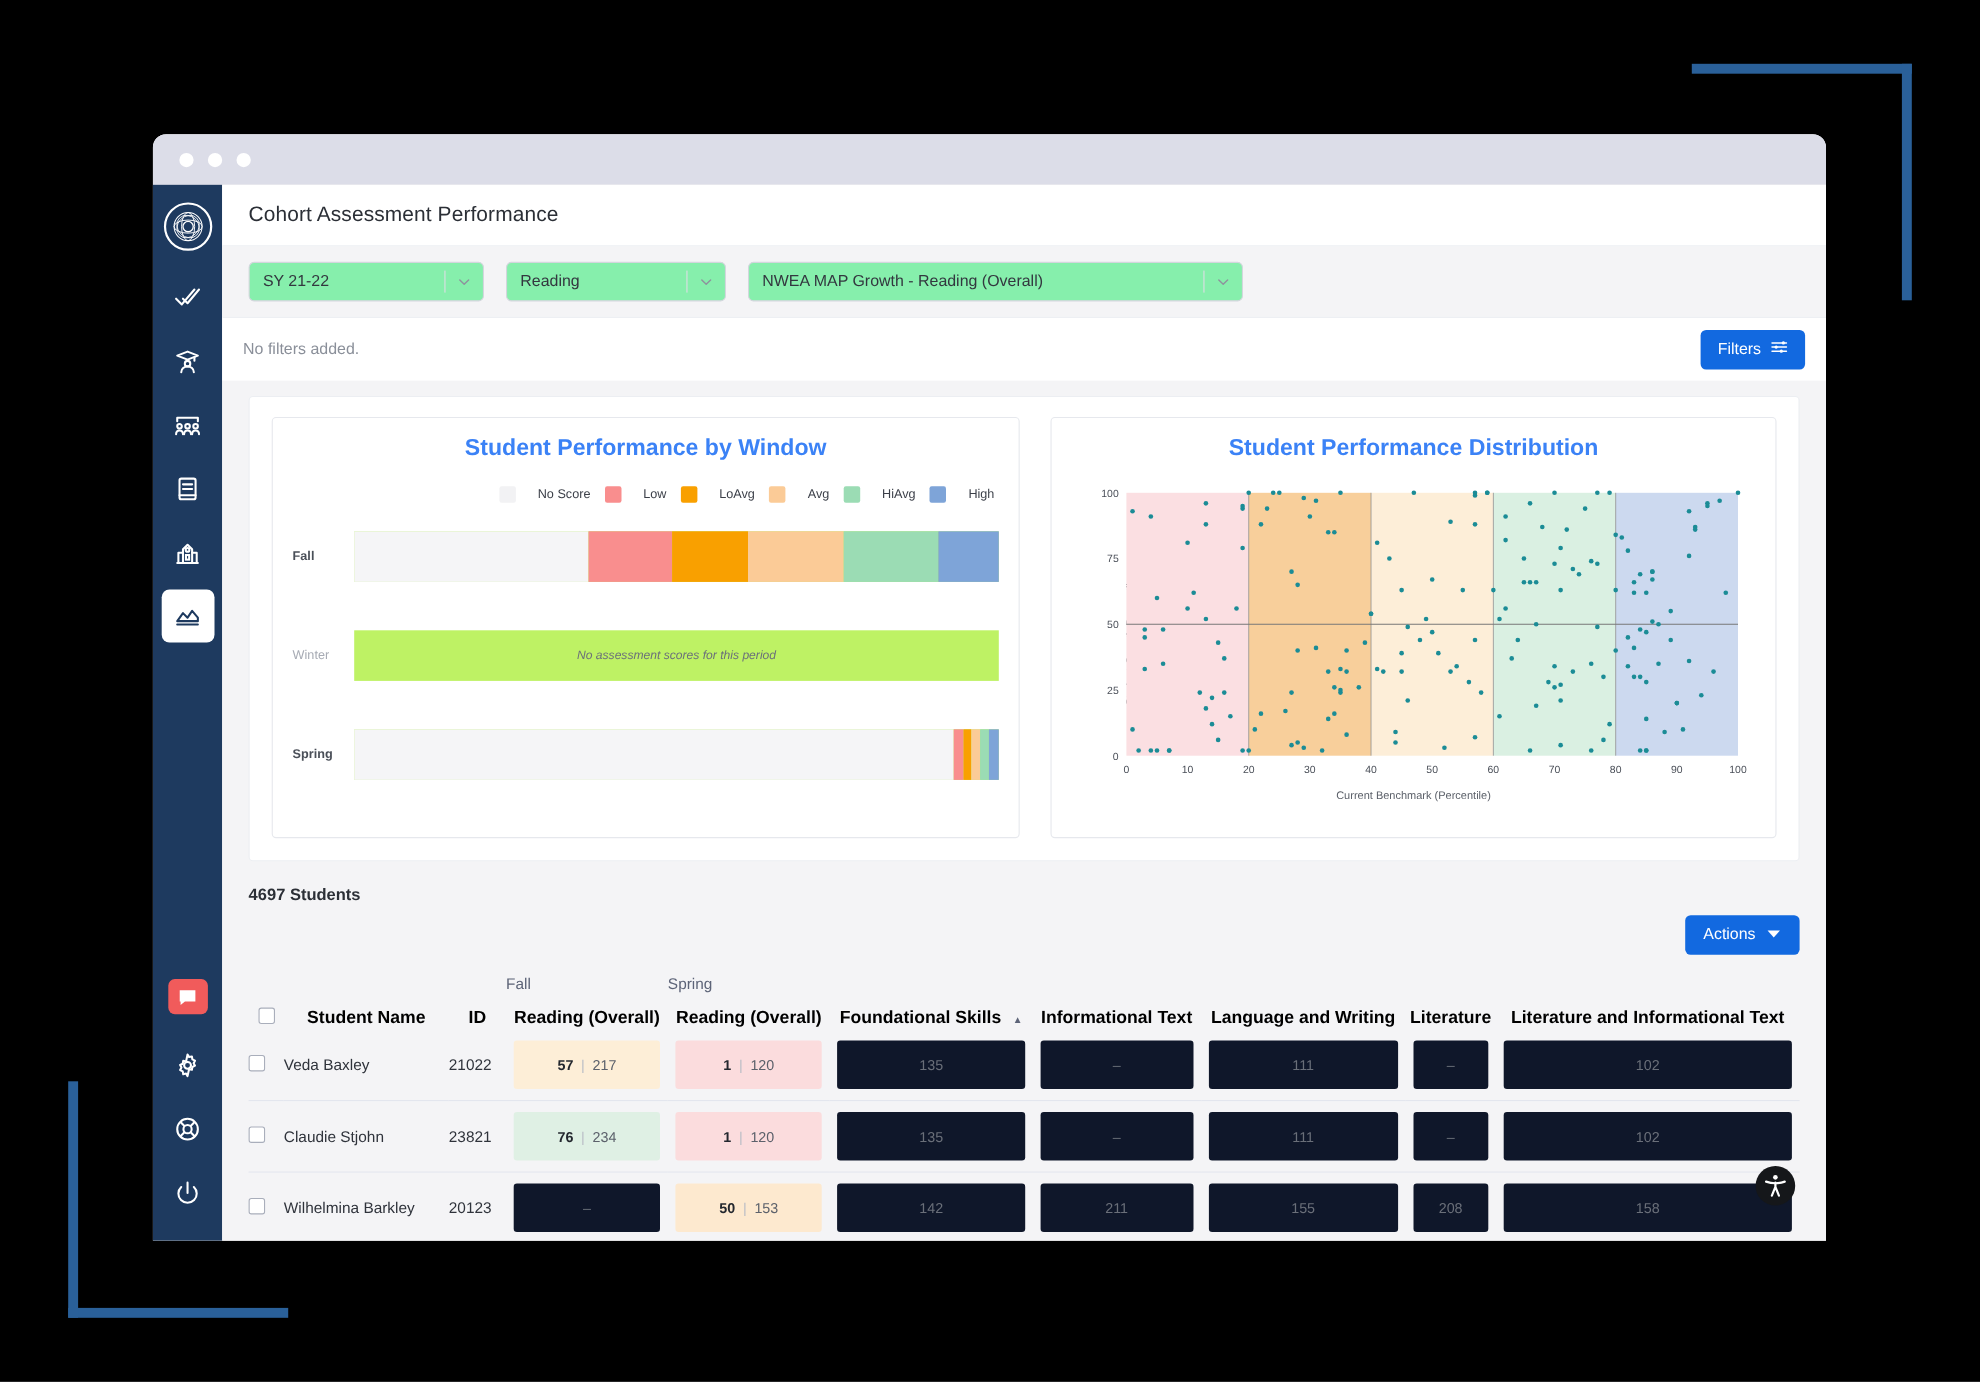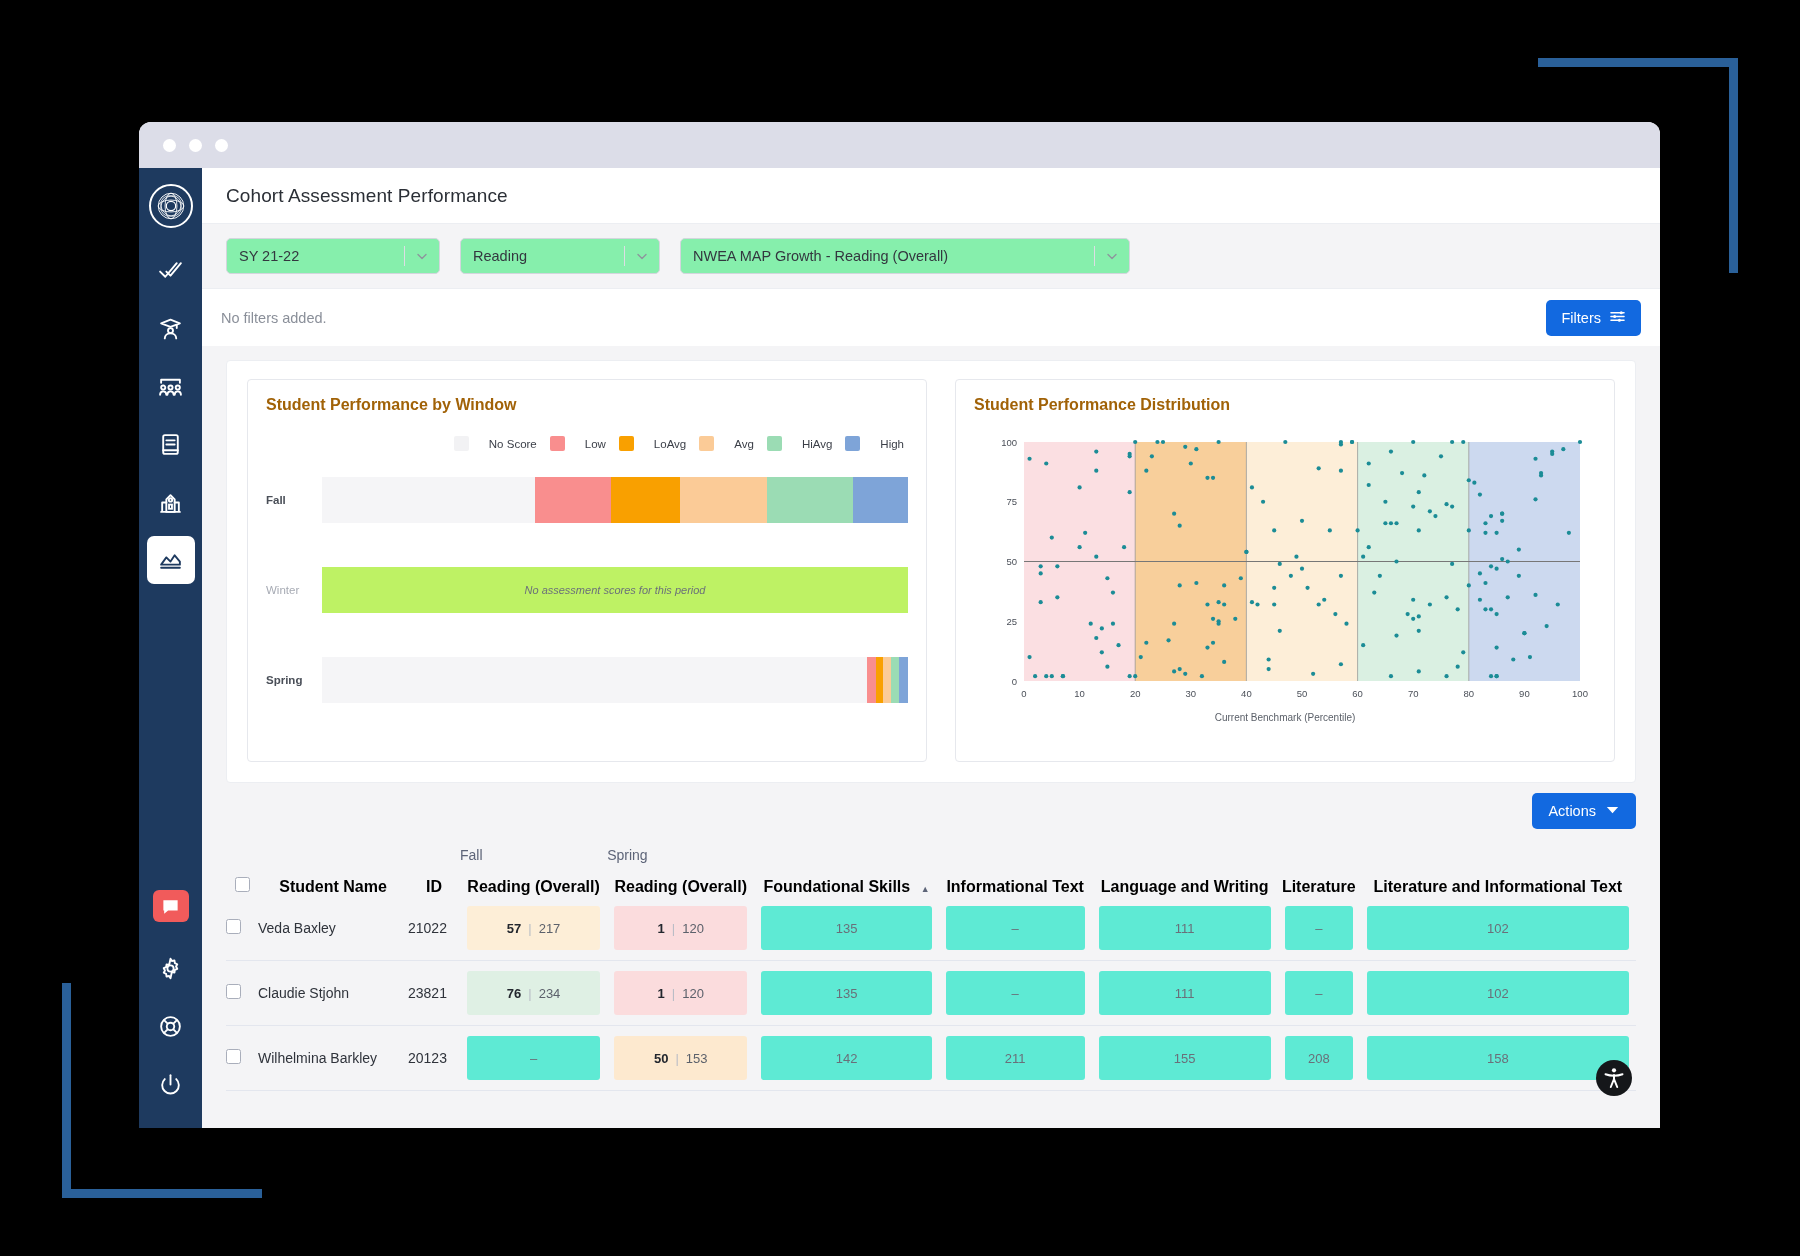--- a/index.html
+++ b/index.html
@@ -113,21 +113,21 @@
     background: #ffffff; margin: 14px 24px 0 24px;
     border: 1px solid #eceef2; border-radius: 4px;
     padding: 18px 20px 20px 20px;
   }
   #card-title { font-size: 15.5px; font-weight: bold; color: #2b2f36; margin-bottom: 16px; }
 
   #charts-row { display: flex; gap: 28px; }
   .chart-box {
     border: 1px solid #e6e8ed; border-radius: 4px; padding: 16px 18px 14px 18px;
   }
-  .chart-box h3 { font-size: 16px; font-weight: bold; color: #a16207; }
+  .chart-box h3 { font-size: 21px; font-weight: bold; color: #3b82f6; text-align: center; }
   .chart-left { width: 680px; height: 383px; }
   .chart-right { flex: 1 1 auto; height: 383px; }
 
   
   #legend {
     display: flex; justify-content: flex-end; align-items: center;
     gap: 5px; margin-top: 22px; padding-right: 4px;
   }
   .lg { display: flex; align-items: center; gap: 20px; margin-left: 8px; }
   .lg .sw { width: 15px; height: 15px; border-radius: 2px; }
@@ -182,21 +182,21 @@
   .col-name { width: 150px; }
   .col-id { width: 52px; }
   .pill {
     display: flex; align-items: center; justify-content: center;
     height: 44px; border-radius: 3px; font-size: 13px;
     margin: 0 7px;
   }
   .pill .sc { font-weight: bold; color: #23272e; }
   .pill .bar { color: #b9bdc6; margin: 0 7px; }
   .pill .raw { color: #5c616b; }
-  .pill.neutral { background: #5eead4; color: #6a6f79; }
+  .pill.neutral { background: #0f172a; color: #6a6f79; }
   .pill.low { background: #fbdcdd; }
   .pill.loavg { background: #fde9cf; }
   .pill.avg { background: #fdeed7; }
   .pill.hiavg { background: #dff0e4; }
 
   
   #a11y {
     position: absolute; right: 28px; bottom: 32px;
     width: 36px; height: 36px; border-radius: 50%;
     background: #15171a; display: flex; align-items: center; justify-content: center;
@@ -654,20 +654,21 @@
                       <text x="592" y="263" text-anchor="middle" font-size="9.5" fill="#4a4f58" font-family="&quot;Liberation Sans&quot;, sans-serif">100</text>
                     </svg></div>
                 <div id="scatter-xlabel">Current Benchmark (Percentile)</div>
               </div>
             </div>
 
           </div>
         </div>
 
         <div id="table-section">
+          <div id="students-count">4697 Students</div>
           <div id="actions-row">
             <button class="btn-primary">
               <span>Actions</span>
               <span>
                 <svg viewBox="0 0 12 12" width="10" height="10">
                     <polygon points="1.5,4 10.5,4 6,9" fill="#fff"></polygon>
                   </svg>
               </span>
             </button>
           </div>

